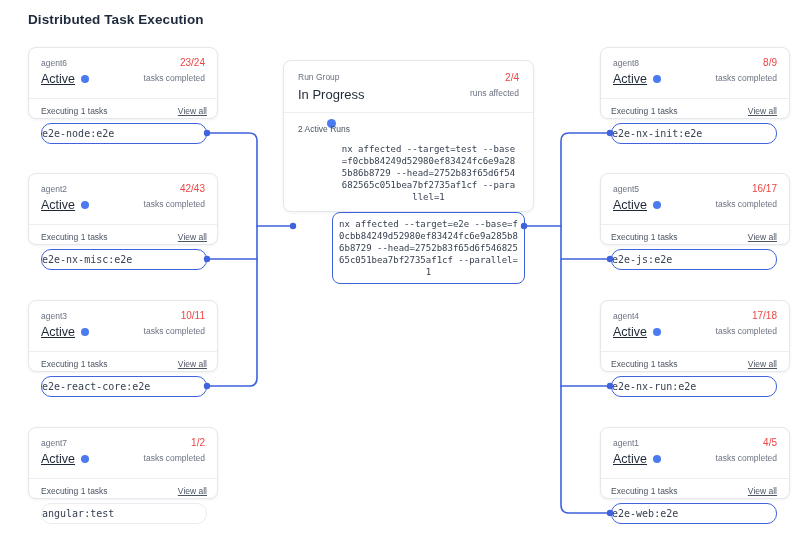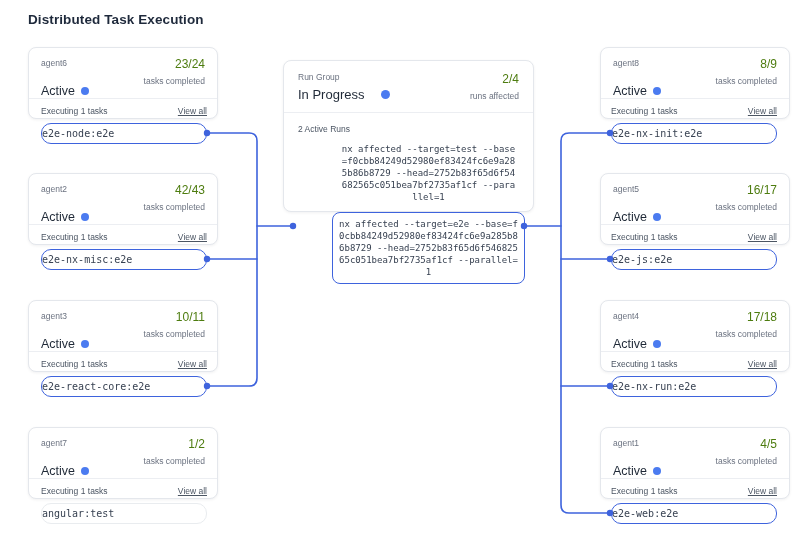--- a/index.html
+++ b/index.html
@@ -17,25 +17,25 @@
     position:absolute; background:#fff;
     border:1px solid #e4e7ec; border-radius:8px;
     box-shadow:0 1px 3px rgba(16,24,40,.06);
   }
   .agent-card { width:190px; height:72px; z-index:2; }
   .card-head {
     display:flex; justify-content:space-between;
     height:51px; padding:8px 12px 6px; border-bottom:1px solid #eceef2;
   }
   .agent-name { font-size:8.5px; color:#6b7280; margin-top:2px; }
-  .status-row { display:flex; align-items:center; gap:6px; margin-top:16px; }
+  .status-row { display:flex; align-items:center; gap:6px; margin-top:4px;text-decoration:underline; }
   .status-label { font-size:12.5px; color:#1f2937; }
   .dot { width:8px; height:8px; border-radius:50%; background:#4b7bf0; flex:none; }
   .head-right { text-align:right; }
-  .fraction { font-size:12px; font-weight:500; color:#4d7c0f; margin-top:1px; }
+  .fraction { font-size:10px; font-weight:500; color:#ef4444; margin-top:1px; }
   .sub { font-size:8.5px; color:#6b7280; margin-top:5px; }
   .card-foot { padding:6px 10px 0 12px; }
   .right-col .card-foot { padding:6px 12px 0 10px; }
   .foot-row {
     display:flex; justify-content:space-between; align-items:center;
     font-size:8.5px; color:#4b5563; margin-top:1px;
   }
   .view-all { text-decoration:underline; color:#4b5563; cursor:pointer; }
   .task-box {
     margin-top:7px; height:21px; line-height:19px; text-align:left;
@@ -44,21 +44,21 @@
     white-space:nowrap; overflow:hidden; cursor:pointer; background:#fff;
   }
   .task-box.plain { border-color:#e9ecef; }
   
   .run-card { left:283px; top:60px; width:251px; height:152px; z-index:2; }
   .run-head {
     display:flex; justify-content:space-between;
     height:52px; padding:10px 14px 6px; border-bottom:1px solid #eceef2;
   }
   .run-label { font-size:8.5px; color:#6b7280; margin-top:1px; }
-  .run-status-row { display:flex; align-items:center; gap:17px; margin-top:5px; }
+  .run-status-row { display:flex; align-items:center; gap:17px; margin-top:5px;flex-direction:column; }
   .run-status { font-size:13px; color:#1f2937; }
   .run-dot { width:9px; height:9px; }
   .run-body { padding:9px 8px 8px; }
   .active-runs { font-size:8.5px; color:#4b5563; margin:2px 6px 9px; }
   .cmd {
     font-family:"DejaVu Sans Mono", monospace; font-size:9px; line-height:12px;
     color:#374151; text-align:center; word-break:break-all; cursor:pointer;margin-left:40px;
   }
   .cmd-plain { padding:0 8px; margin-bottom:9px; }
   .cmd-boxed { border:1.4px solid #3e63dd; border-radius:8px; padding:5px 4px; background:#fff; }

